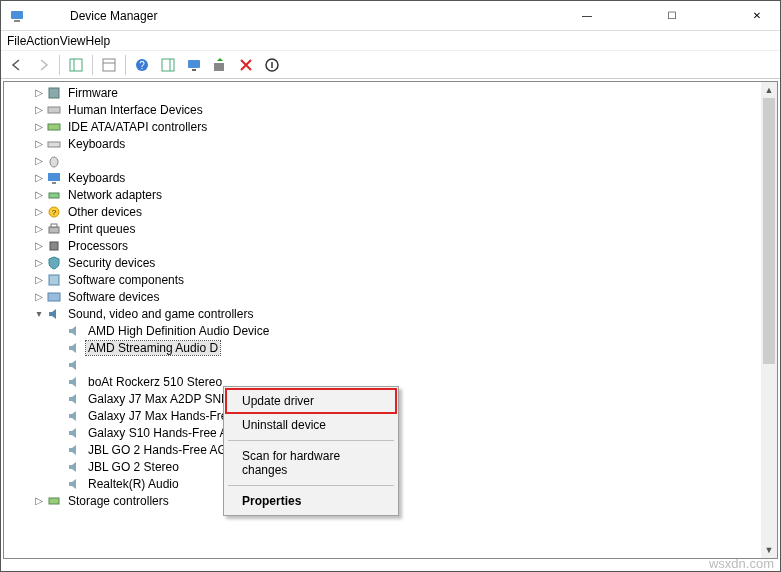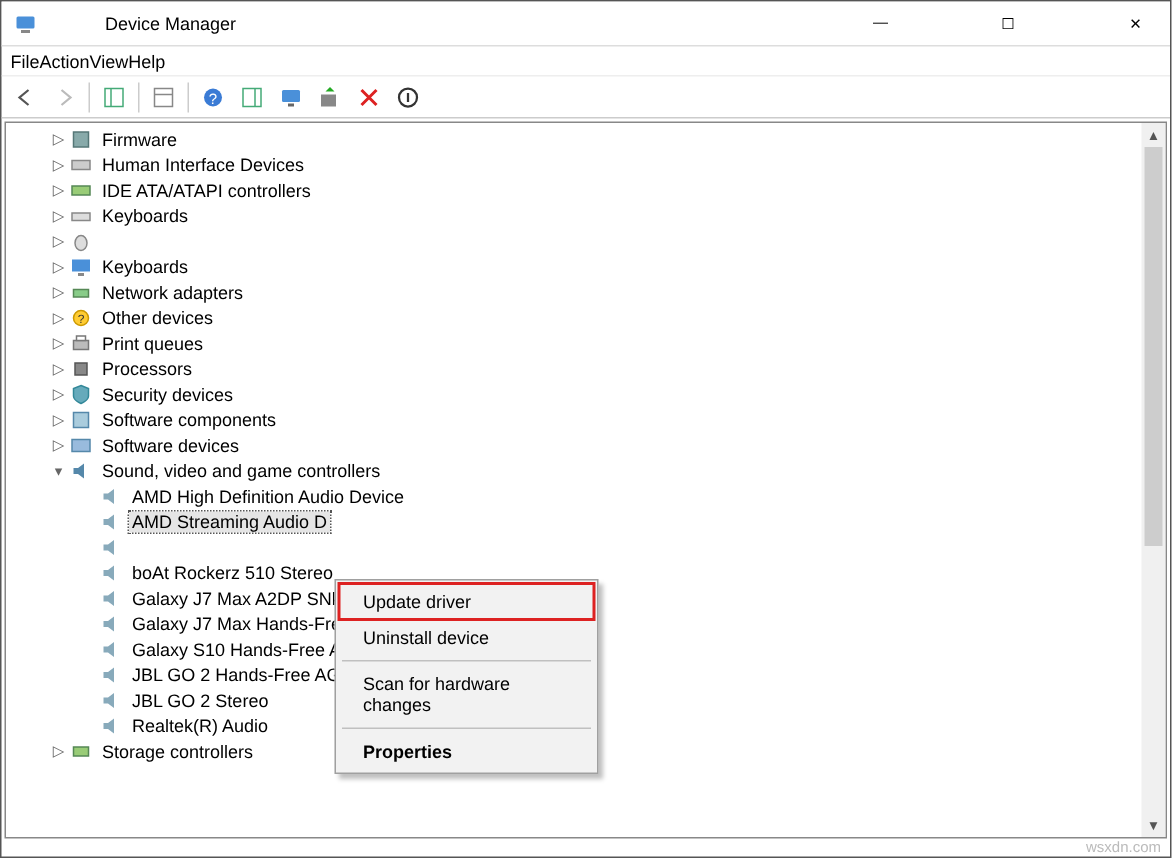--- a/index.html
+++ b/index.html
@@ -113,21 +113,21 @@
 .context-menu .item.highlighted {
   outline:2px solid #d22;
   outline-offset:-1px;
 }
 .context-menu .sep {
   height:1px; background:#c0c0c0; margin:3px 2px;
 }
 .context-menu .item.bold { font-weight:bold; }
 .watermark {
   position:absolute; right:6px; bottom:0;
-  font-size:10px; color:#bbb;
+  font-size:13px; color:#bbb;
 }
 </style>
 </head>
 <body>
 
 <div class="titlebar">
   <span class="app-icon">
     <svg viewBox="0 0 16 16">
         <rect x="2" y="3" width="12" height="8" fill="#4a90d9" rx="1"></rect>
         <rect x="5" y="12" width="6" height="2" fill="#888"></rect>

